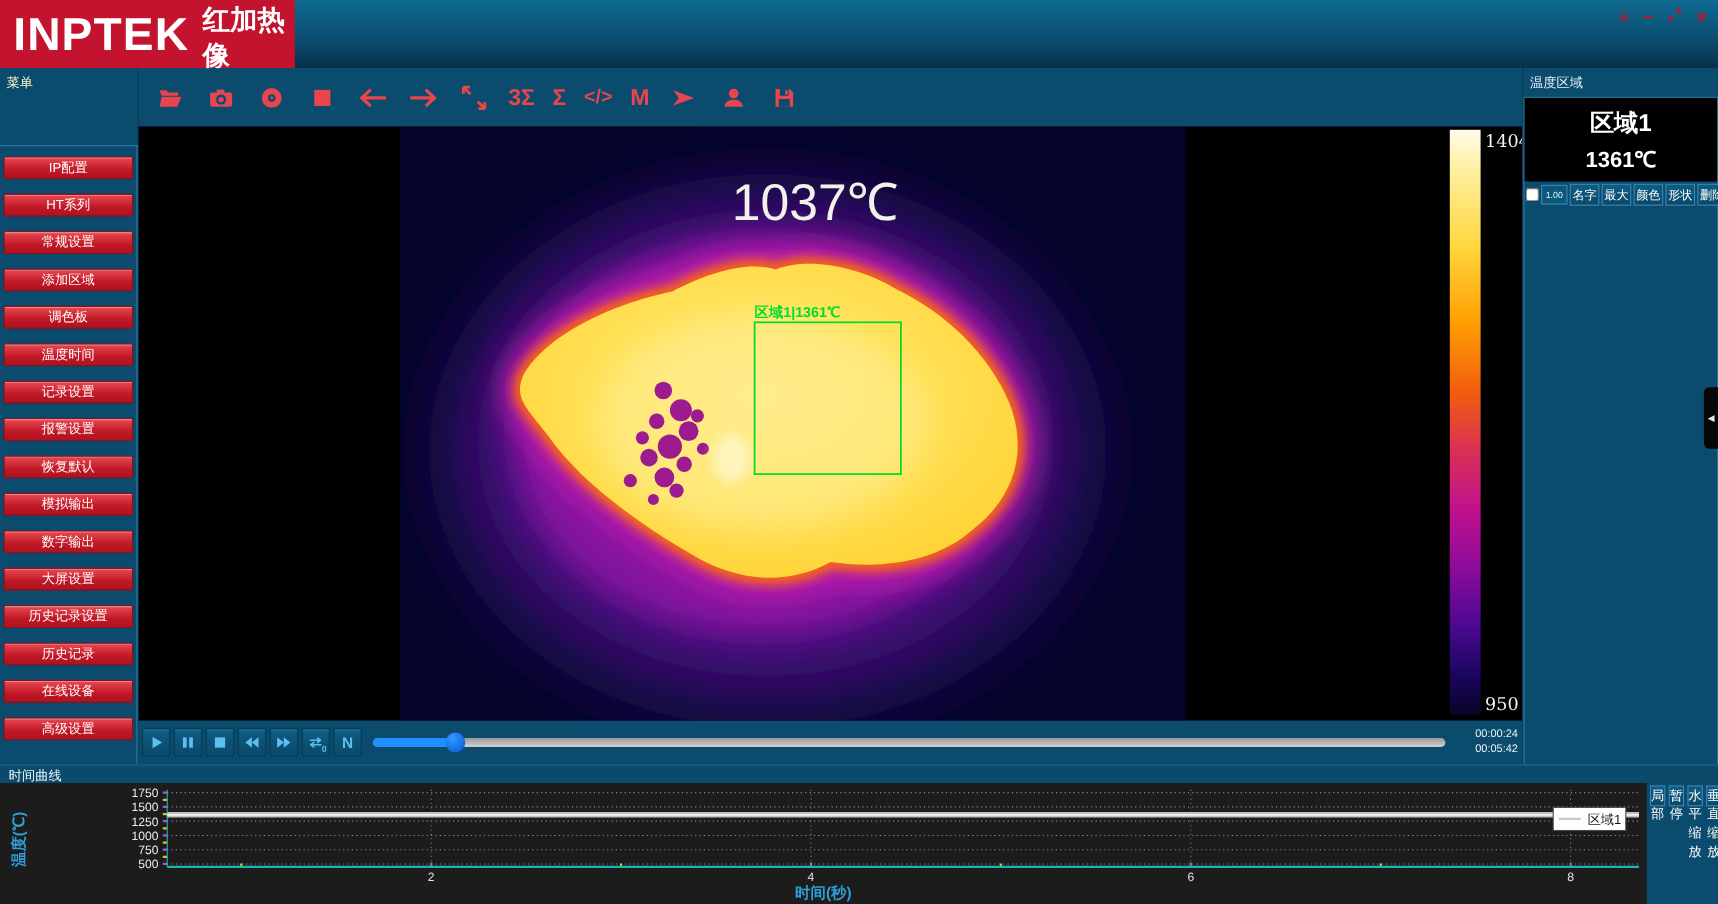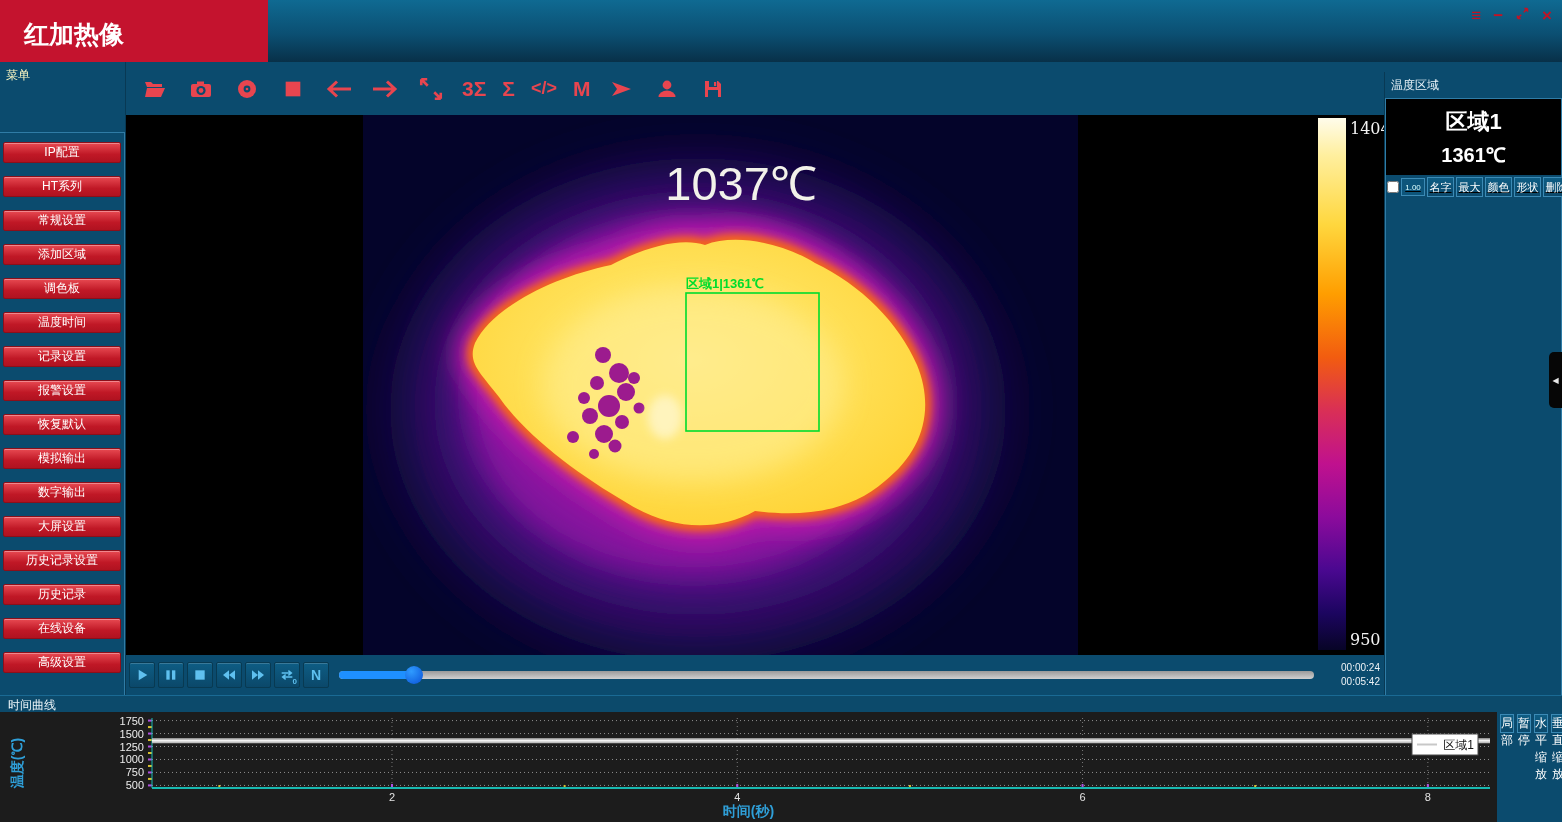--- a/index.html
+++ b/index.html
@@ -50,29 +50,29 @@
   .pb-badge { position:absolute; right:2px; bottom:1px; font-size:8px; color:#5fc0ef; font-weight:700; }
   .pb-n { font-size:14px; font-weight:700; color:#5fc0ef; }
   .slider { position:relative; flex:1; height:8px; margin:0 8px 0 10px; background:linear-gradient(180deg,#9a9a9a,#d0d0d0);
     border-radius:4px; cursor:pointer; }
   .slider-progress { position:absolute; left:0; top:0; height:8px; background:#1e90ff; border-radius:4px 0 0 4px; }
   .slider-thumb { position:absolute; right:-9px; top:-5px; width:18px; height:18px; border-radius:50%;
     background:radial-gradient(circle at 35% 30%,#2f9bff,#0a52d8); cursor:grab; }
   .pb-times { width:62px; color:#eef2f5; font-size:10px; text-align:right; line-height:1.4; padding-right:4px; }
 
   
-  .rightpanel { position:absolute; left:1384px; top:72px; width:178px; height:633px; background:#0b4b6e;
+  .rightpanel { position:absolute; left:1384px; top:62px; width:178px; height:633px; background:#0b4b6e;
     border-left:1px solid #083954; }
   .rp-title { color:#e8f2f8; font-size:12px; padding:5px 6px 4px 6px; }
   .rp-frame { border:1px solid #2f7ca6; height:608px; }
   .region-card { height:76px; background:#000; color:#fff; display:flex; flex-direction:column;
     align-items:center; justify-content:center; gap:4px; }
   .region-name { font-size:22px; font-weight:700; }
   .region-temp { font-size:20px; font-weight:700; }
-  .region-controls { display:flex; align-items:center; gap:2px; padding:2px 1px;text-decoration:underline; }
+  .region-controls { display:flex; align-items:center; gap:2px; padding:2px 1px; }
   .region-controls input[type=checkbox] { width:12px; height:12px; flex:none; }
   .opacity-box { width:24px; height:18px; background:#0d557b; border:1px solid #3b8ab5; color:#dff;
     font-size:8px; display:flex; align-items:center; justify-content:center; flex:none; }
   .region-btns { display:flex; gap:2px; }
   .rg-btn { width:27px; height:20px; background:linear-gradient(180deg,#0e5d84,#0b486a); border:1px solid #3b8ab5;
     color:#fff; font-size:11px; padding:0; cursor:pointer; }
 
   
   .bottom { position:absolute; left:0; top:695px; width:1562px; height:165px; background:#1c1c1c; }
   .bottom-header { position:absolute; left:0; top:0; width:1562px; height:17px; background:#0c4a6b;
@@ -93,20 +93,21 @@
 
   svg .stroke-ic { stroke:currentColor; fill:none; }
 </style>
 </head>
 <body>
 
 <div class="app">
 
   <div class="titlebar">
     <div class="logo-box">
+      <span class="logo-en">INPTEK</span>
       <span class="logo-cn">红加热像</span>
     </div>
     <div class="win-controls">
       <span class="win-btn">≡</span>
       <span class="win-btn">−</span>
       <span class="win-btn">
         <svg width="15" height="15" viewBox="0 0 24 24">
             <path class="stroke-ic" stroke-width="2.4" d="M10 14 L4 20 M4 20 v-5 M4 20 h5 M14 10 L20 4 M20 4 v5 M20 4 h-5"></path>
           </svg>
       </span>

